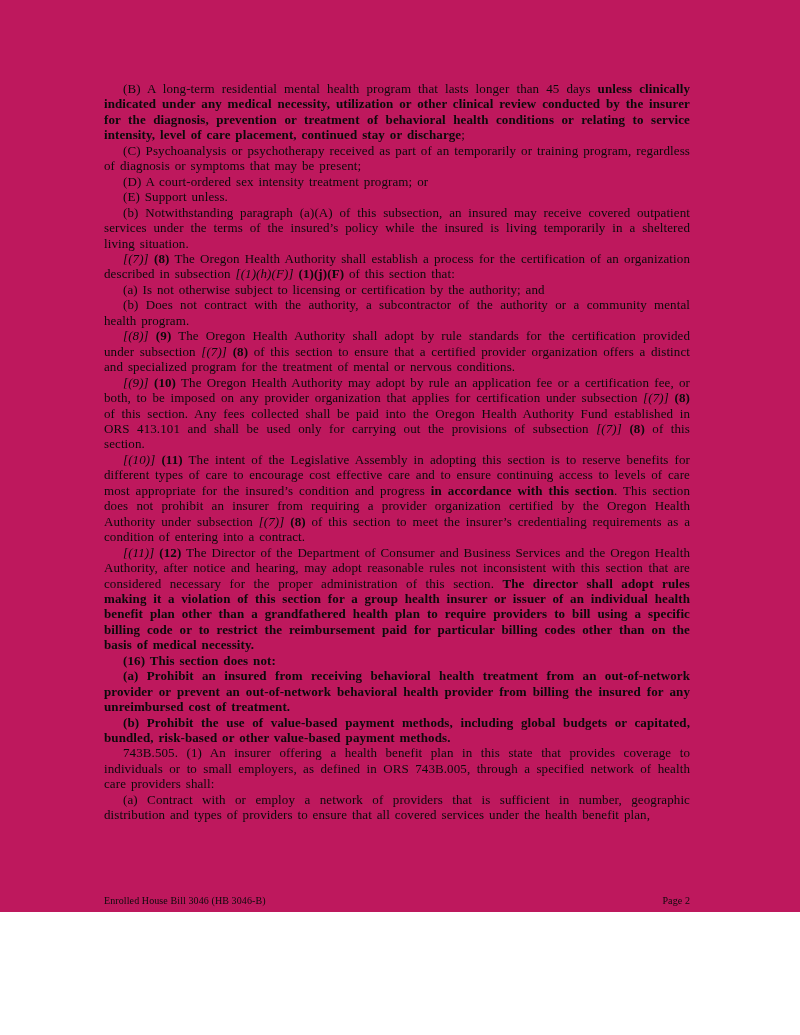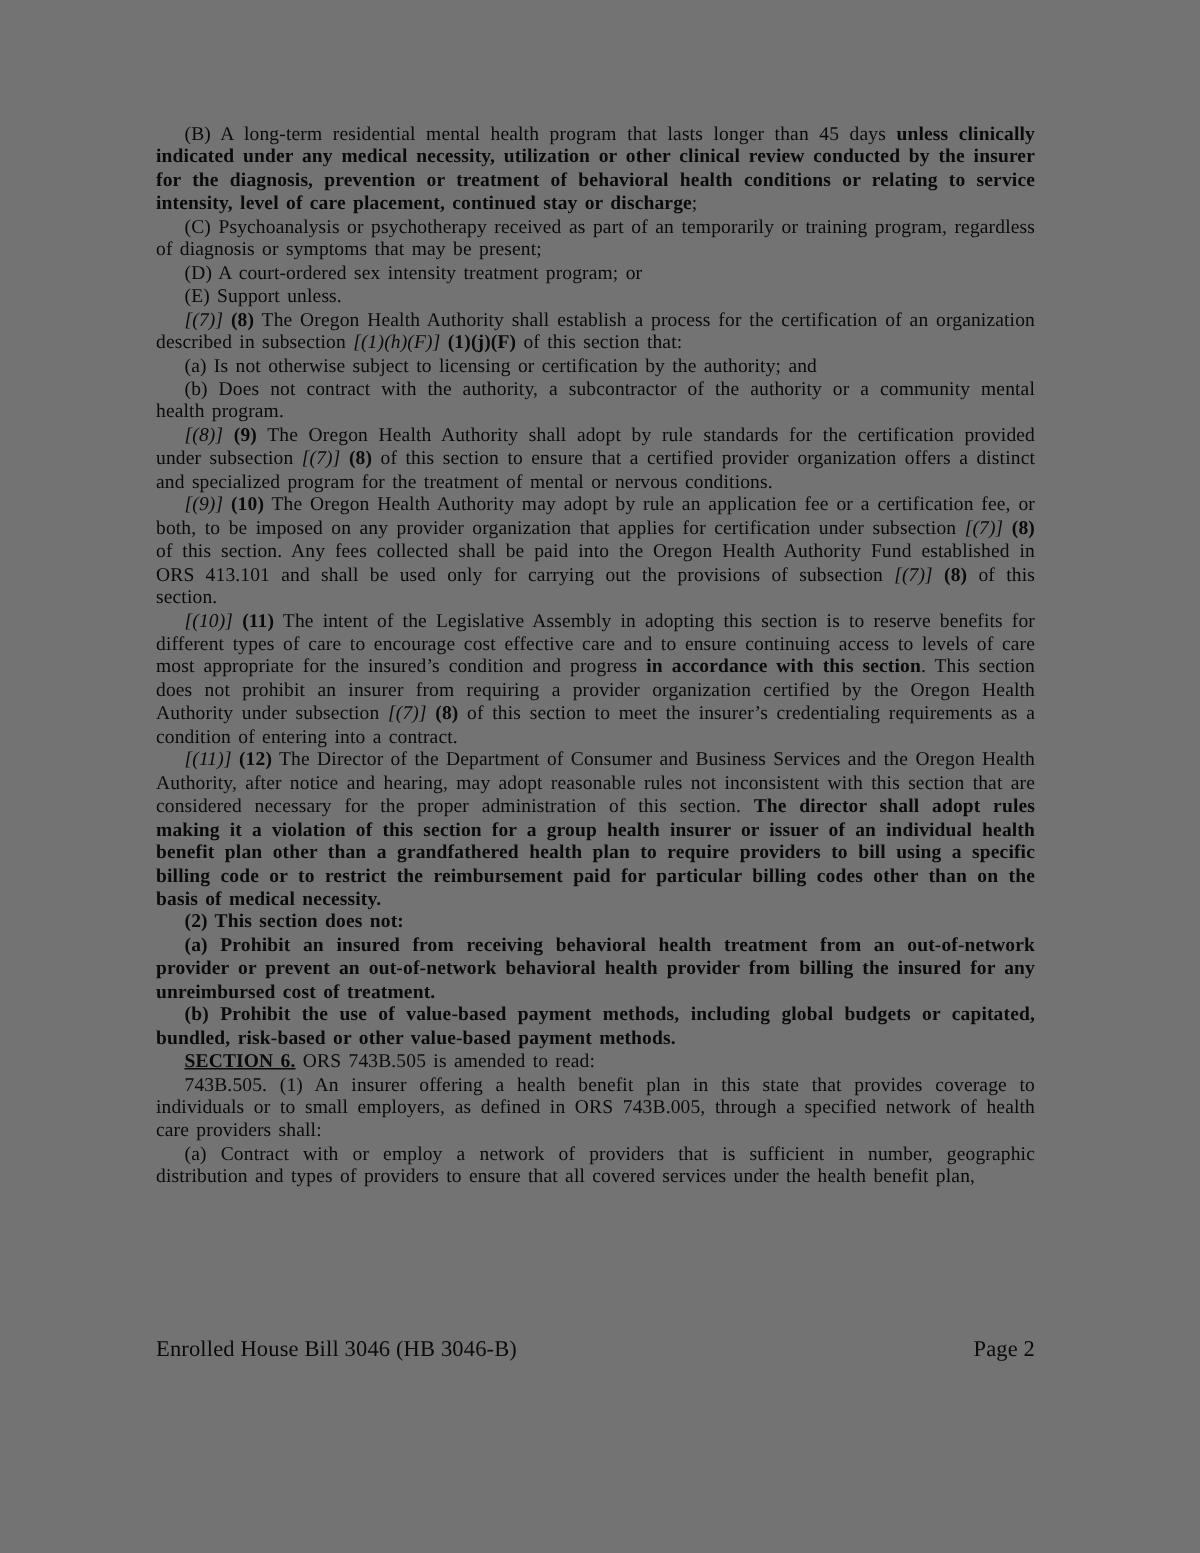--- a/index.html
+++ b/index.html
@@ -3,22 +3,22 @@
 <meta charset="utf-8">
 <style>
   html, body {
     margin: 0;
     padding: 0;
     background: #ffffff;
   }
   .page {
     position: relative;
     width: 800px;
-    height: 1035px;
-    background: #737373;
+    height: 912px;
+    background: #be185d;
     font-family: "Liberation Serif", "DejaVu Serif", serif;
     color: #0a0a0a;
     overflow: hidden;
   }
   .doc-body {
     position: absolute;
     left: 104px;
     top: 81px;
     width: 586px;
     font-size: 13px;
@@ -35,45 +35,45 @@
   .run-bold { font-weight: bold; }
   .run-italic { font-style: italic; }
   .run-bold-underline { font-weight: bold; text-decoration: underline; }
   .footer {
     position: absolute;
     left: 104px;
     top: 893px;
     width: 586px;
     display: flex;
     justify-content: space-between;
-    font-size: 15px;
+    font-size: 10px;
     line-height: 15.45px;
     letter-spacing: 0.1px;
   }
 </style>
 </head>
 <body>
 
 <div class="page">
   <div class="doc-body" id="doc-body">
       <p class="para"><span class="run-normal">(B) A long-term residential mental health program that lasts longer than 45 days </span><span class="run-bold">unless clinically indicated under any medical necessity, utilization or other clinical review conducted by the insurer for the diagnosis, prevention or treatment of behavioral health conditions or relating to service intensity, level of care placement, continued stay or discharge</span><span class="run-normal">;</span></p>
       <p class="para"><span class="run-normal">(C) Psychoanalysis or psychotherapy received as part of an temporarily or training program, regardless of diagnosis or symptoms that may be present;</span></p>
       <p class="para"><span class="run-normal">(D) A court-ordered sex intensity treatment program; or</span></p>
       <p class="para"><span class="run-normal">(E) Support unless.</span></p>
+      <p class="para"><span class="run-normal">(b) Notwithstanding paragraph (a)(A) of this subsection, an insured may receive covered outpatient services under the terms of the insured’s policy while the insured is living temporarily in a sheltered living situation.</span></p>
       <p class="para"><span class="run-italic">[(7)]</span><span class="run-normal"> </span><span class="run-bold">(8)</span><span class="run-normal"> The Oregon Health Authority shall establish a process for the certification of an organization described in subsection </span><span class="run-italic">[(1)(h)(F)]</span><span class="run-normal"> </span><span class="run-bold">(1)(j)(F)</span><span class="run-normal"> of this section that:</span></p>
       <p class="para"><span class="run-normal">(a) Is not otherwise subject to licensing or certification by the authority; and</span></p>
       <p class="para"><span class="run-normal">(b) Does not contract with the authority, a subcontractor of the authority or a community mental health program.</span></p>
       <p class="para"><span class="run-italic">[(8)]</span><span class="run-normal"> </span><span class="run-bold">(9)</span><span class="run-normal"> The Oregon Health Authority shall adopt by rule standards for the certification provided under subsection </span><span class="run-italic">[(7)]</span><span class="run-normal"> </span><span class="run-bold">(8)</span><span class="run-normal"> of this section to ensure that a certified provider organization offers a distinct and specialized program for the treatment of mental or nervous conditions.</span></p>
       <p class="para"><span class="run-italic">[(9)]</span><span class="run-normal"> </span><span class="run-bold">(10)</span><span class="run-normal"> The Oregon Health Authority may adopt by rule an application fee or a certification fee, or both, to be imposed on any provider organization that applies for certification under subsection </span><span class="run-italic">[(7)]</span><span class="run-normal"> </span><span class="run-bold">(8)</span><span class="run-normal"> of this section. Any fees collected shall be paid into the Oregon Health Authority Fund established in ORS 413.101 and shall be used only for carrying out the provisions of subsection </span><span class="run-italic">[(7)]</span><span class="run-normal"> </span><span class="run-bold">(8)</span><span class="run-normal"> of this section.</span></p>
       <p class="para"><span class="run-italic">[(10)]</span><span class="run-normal"> </span><span class="run-bold">(11)</span><span class="run-normal"> The intent of the Legislative Assembly in adopting this section is to reserve benefits for different types of care to encourage cost effective care and to ensure continuing access to levels of care most appropriate for the insured’s condition and progress </span><span class="run-bold">in accordance with this section</span><span class="run-normal">. This section does not prohibit an insurer from requiring a provider organization certified by the Oregon Health Authority under subsection </span><span class="run-italic">[(7)]</span><span class="run-normal"> </span><span class="run-bold">(8)</span><span class="run-normal"> of this section to meet the insurer’s credentialing requirements as a condition of entering into a contract.</span></p>
       <p class="para"><span class="run-italic">[(11)]</span><span class="run-normal"> </span><span class="run-bold">(12)</span><span class="run-normal"> The Director of the Department of Consumer and Business Services and the Oregon Health Authority, after notice and hearing, may adopt reasonable rules not inconsistent with this section that are considered necessary for the proper administration of this section. </span><span class="run-bold">The director shall adopt rules making it a violation of this section for a group health insurer or issuer of an individual health benefit plan other than a grandfathered health plan to require providers to bill using a specific billing code or to restrict the reimbursement paid for particular billing codes other than on the basis of medical necessity.</span></p>
-      <p class="para"><span class="run-bold">(2) This section does not:</span></p>
+      <p class="para"><span class="run-bold">(16) This section does not:</span></p>
       <p class="para"><span class="run-bold">(a) Prohibit an insured from receiving behavioral health treatment from an out-of-network provider or prevent an out-of-network behavioral health provider from billing the insured for any unreimbursed cost of treatment.</span></p>
       <p class="para"><span class="run-bold">(b) Prohibit the use of value-based payment methods, including global budgets or capitated, bundled, risk-based or other value-based payment methods.</span></p>
-      <p class="para"><span class="run-bold-underline">SECTION 6.</span><span class="run-normal"> ORS 743B.505 is amended to read:</span></p>
       <p class="para"><span class="run-normal">743B.505. (1) An insurer offering a health benefit plan in this state that provides coverage to individuals or to small employers, as defined in ORS 743B.005, through a specified network of health care providers shall:</span></p>
       <p class="para"><span class="run-normal">(a) Contract with or employ a network of providers that is sufficient in number, geographic distribution and types of providers to ensure that all covered services under the health benefit plan,</span></p>
     </div>
   <div class="footer">
     <span>Enrolled House Bill 3046 (HB 3046-B)</span>
     <span>Page 2</span>
   </div>
 </div>
 
 </body></html>

